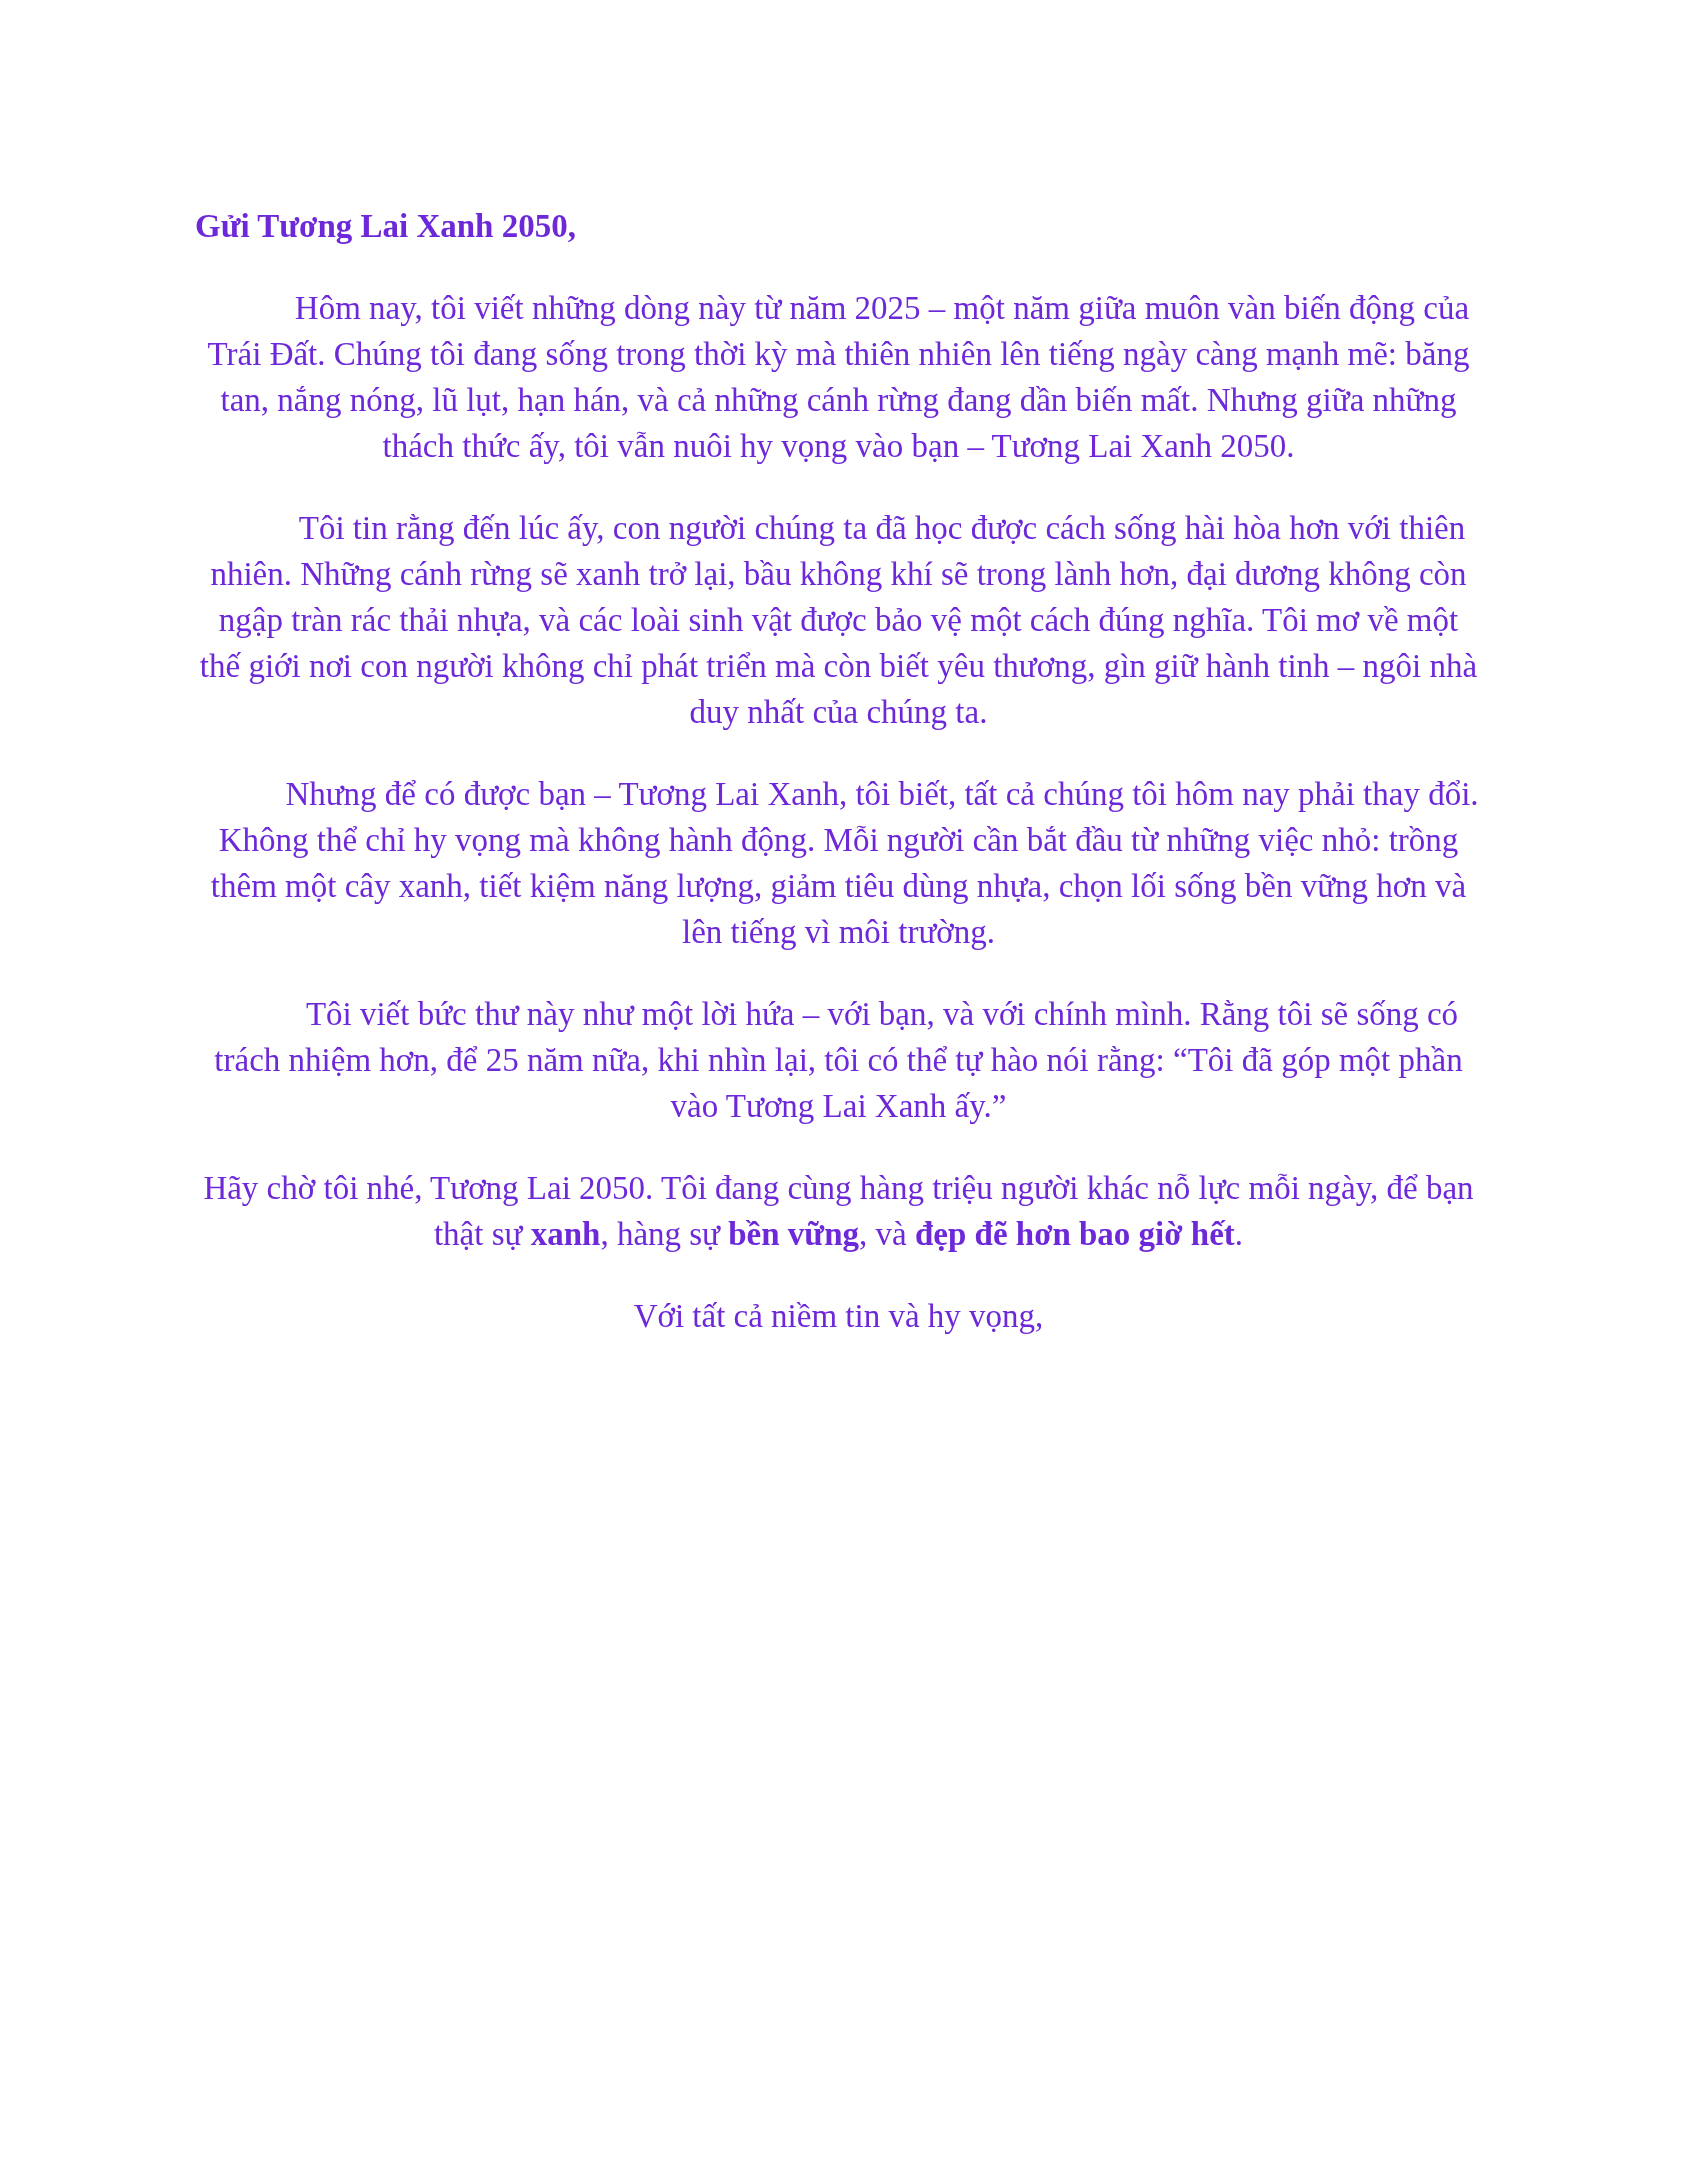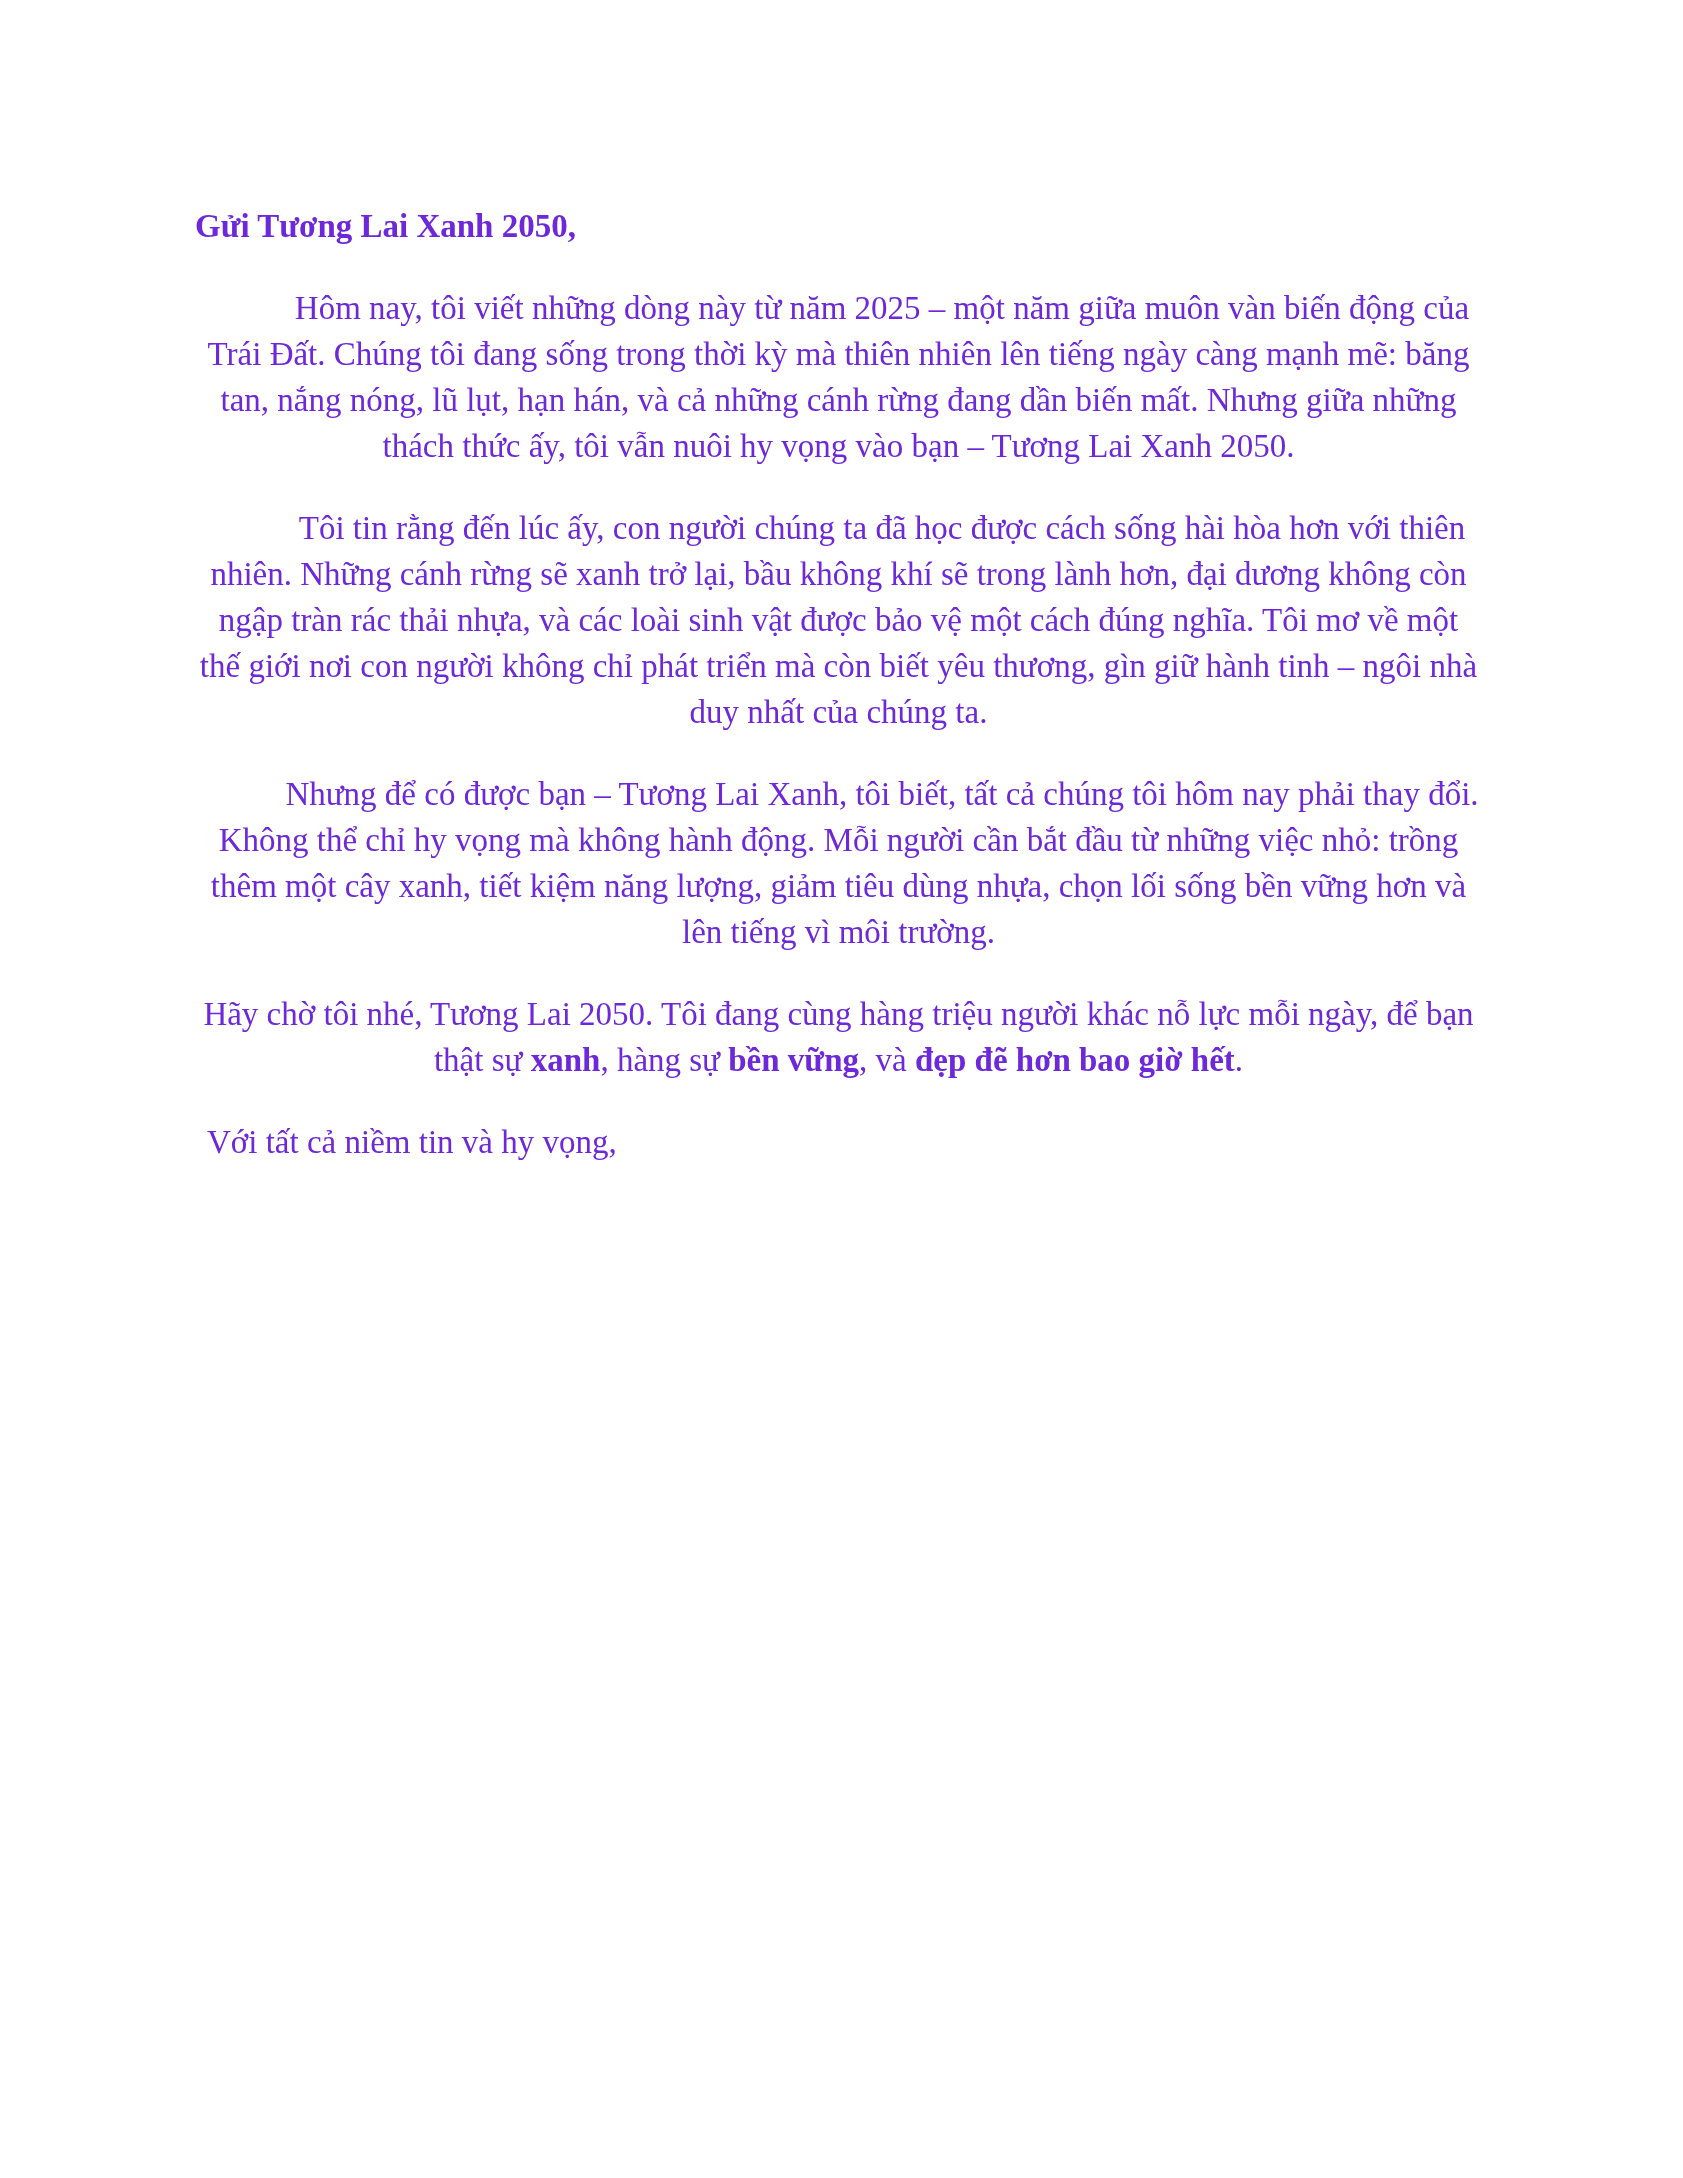--- a/index.html
+++ b/index.html
@@ -37,36 +37,38 @@
     text-indent: 87px;
   }
   .bold {
     font-weight: bold;
   }
   .closing {
     margin: 0;
   }
   .closing-line {
     margin: 12px;
+    text-align: center;
   }
 </style>
 </head>
 <body>
 
 <div class="page">
   <div class="content">
 
     <p class="letter-title">Gửi Tương Lai Xanh 2050,</p>
 
     <p class="para indented">Hôm nay, tôi viết những dòng này từ năm 2025 – một năm giữa muôn vàn biến động của Trái Đất. Chúng tôi đang sống trong thời kỳ mà thiên nhiên lên tiếng ngày càng mạnh mẽ: băng tan, nắng nóng, lũ lụt, hạn hán, và cả những cánh rừng đang dần biến mất. Nhưng giữa những thách thức ấy, tôi vẫn nuôi hy vọng vào bạn – Tương Lai Xanh 2050.</p>
 
     <p class="para indented">Tôi tin rằng đến lúc ấy, con người chúng ta đã học được cách sống hài hòa hơn với thiên nhiên. Những cánh rừng sẽ xanh trở lại, bầu không khí sẽ trong lành hơn, đại dương không còn ngập tràn rác thải nhựa, và các loài sinh vật được bảo vệ một cách đúng nghĩa. Tôi mơ về một thế giới nơi con người không chỉ phát triển mà còn biết yêu thương, gìn giữ hành tinh – ngôi nhà duy nhất của chúng ta.</p>
 
     <p class="para indented">Nhưng để có được bạn – Tương Lai Xanh, tôi biết, tất cả chúng tôi hôm nay phải thay đổi. Không thể chỉ hy vọng mà không hành động. Mỗi người cần bắt đầu từ những việc nhỏ: trồng thêm một cây xanh, tiết kiệm năng lượng, giảm tiêu dùng nhựa, chọn lối sống bền vững hơn và lên tiếng vì môi trường.</p>
 
+    <p class="para indented">Tôi viết bức thư này như một lời hứa – với bạn, và với chính mình. Rằng tôi sẽ sống có trách nhiệm hơn, để 25 năm nữa, khi nhìn lại, tôi có thể tự hào nói rằng: “Tôi đã góp một phần vào Tương Lai Xanh ấy.”</p>
 
     <p class="para"><span>Hãy chờ tôi nhé, Tương Lai 2050. Tôi đang cùng hàng triệu người khác nỗ lực mỗi ngày, để bạn thật sự </span><span class="bold">xanh</span><span>, hàng sự </span><span class="bold">bền vững</span><span>, và </span><span class="bold">đẹp đẽ hơn bao giờ hết</span><span>.</span></p>
 
     <div class="closing">
       <p class="closing-line">Với tất cả niềm tin và hy vọng,</p>
     </div>
 
   </div>
 </div>
 

